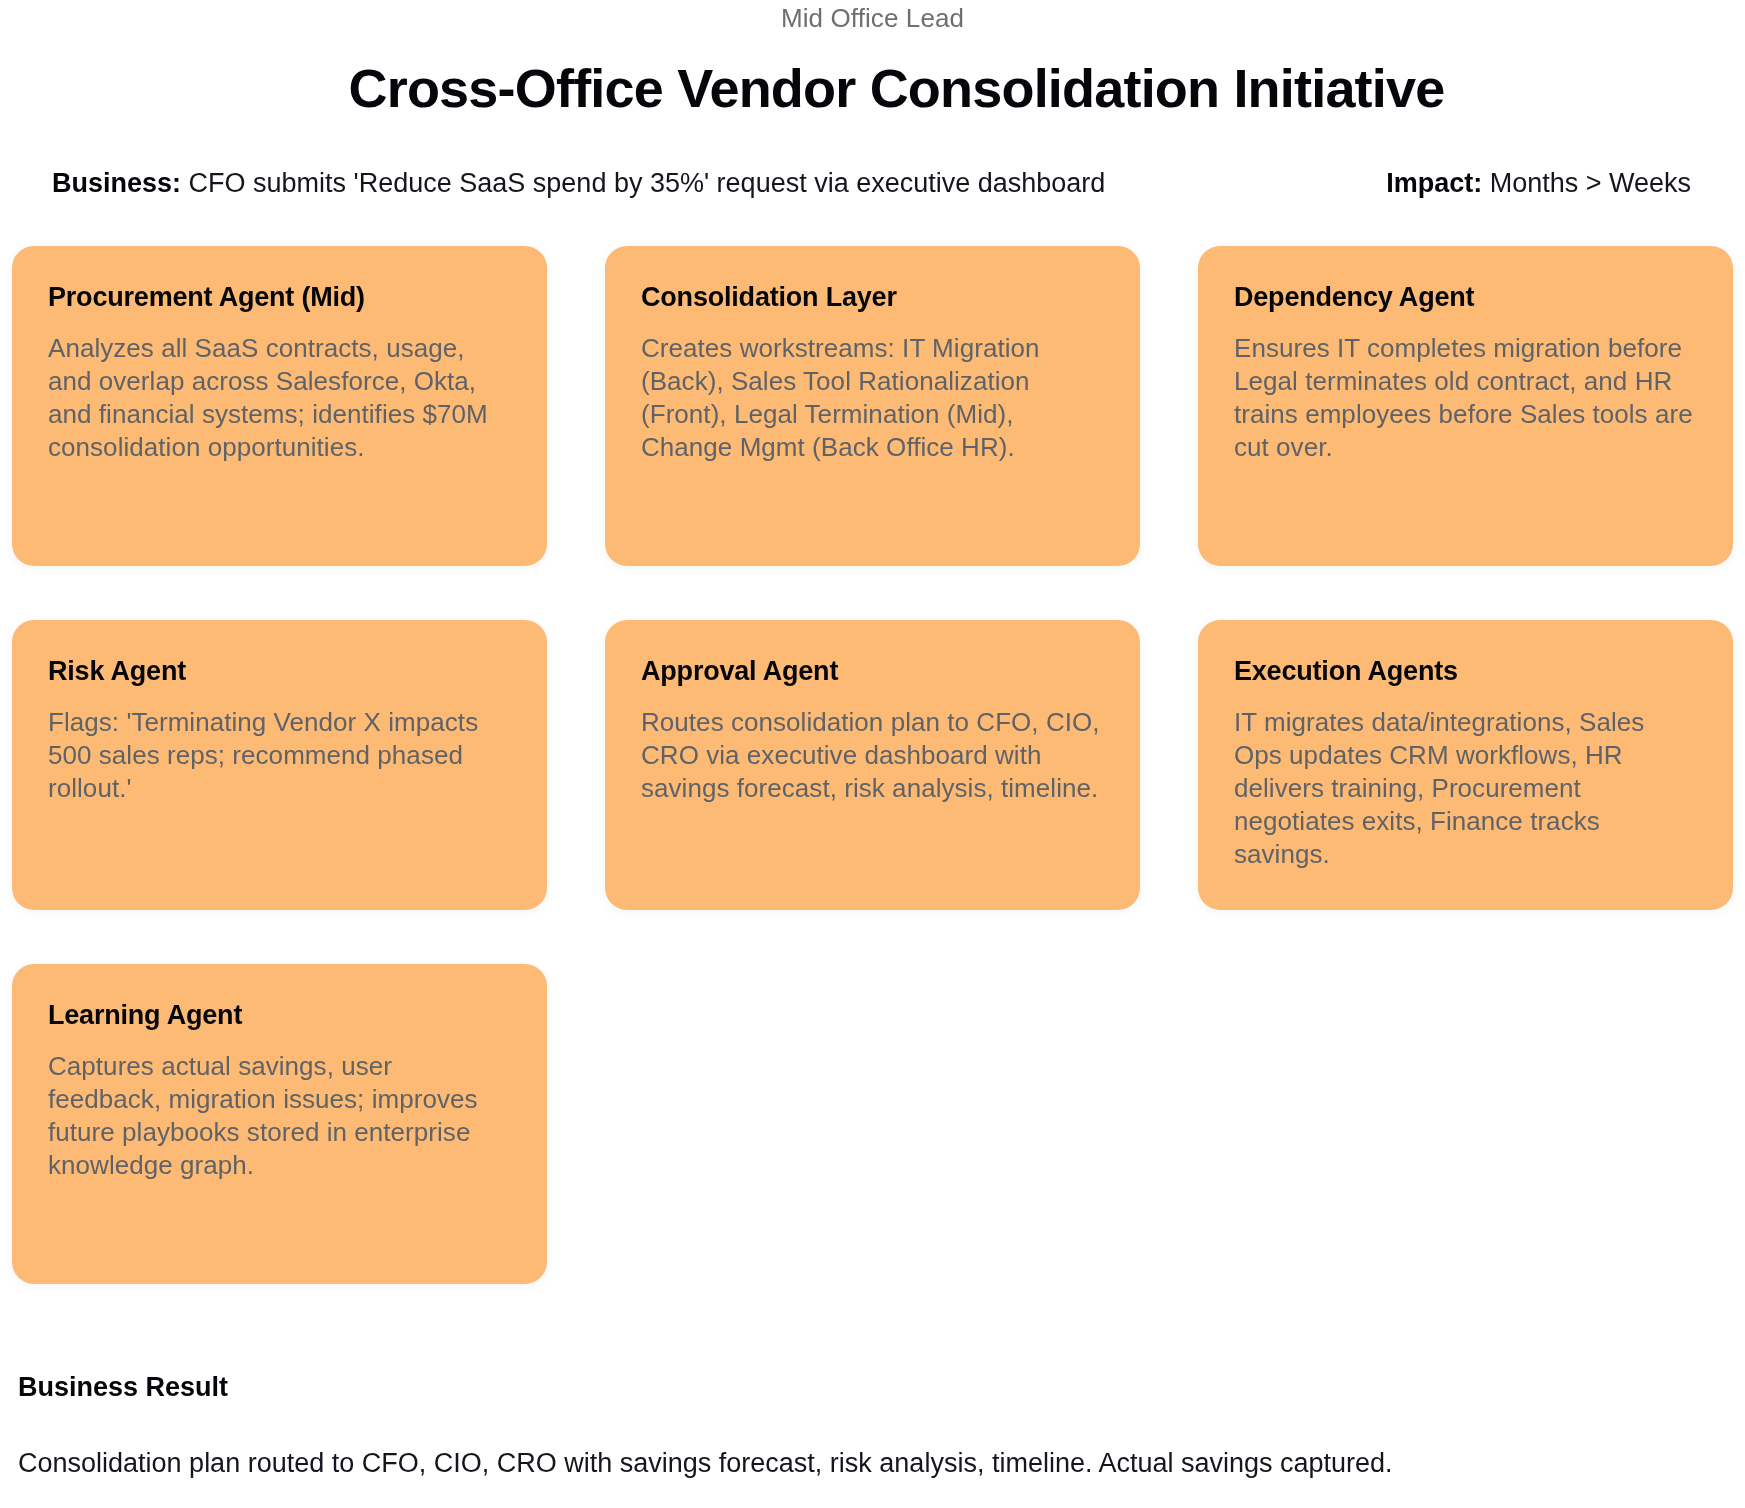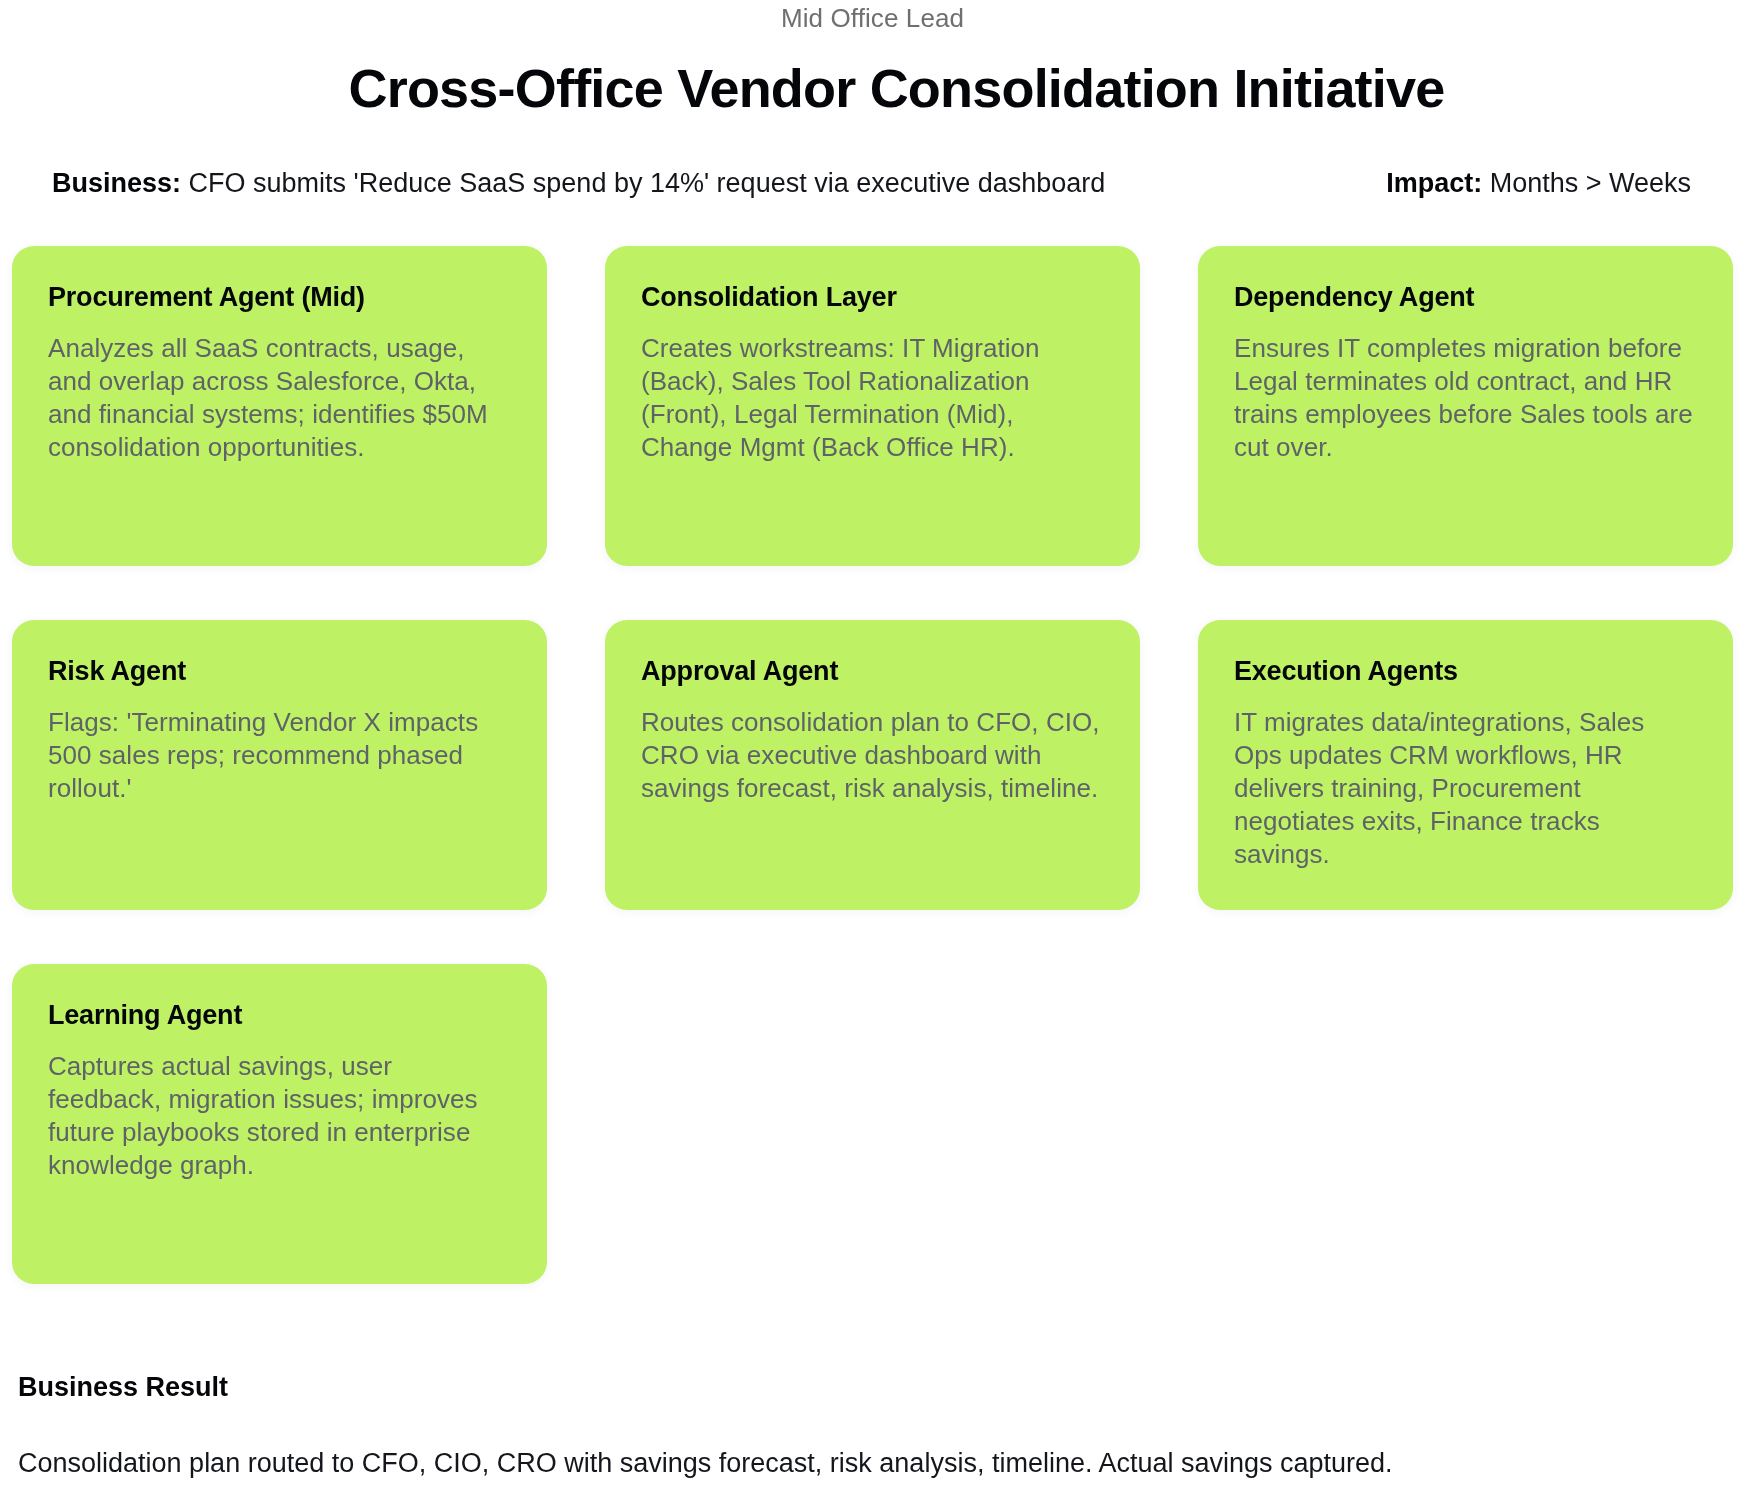--- a/index.html
+++ b/index.html
@@ -71,21 +71,21 @@
   .grid {
     display: grid;
     grid-template-columns: repeat(3, 1fr);
     column-gap: 58px;
     row-gap: 54px;
     padding: 0 12px 0 12px;
     margin-top: 44px;
   }
 
   .card {
-    background: #bef264;
+    background: #fdba74;
     border-radius: 22px;
     padding: 34px 36px 34px 36px;
     min-height: 320px;
     box-shadow: 0 2px 10px rgba(60, 60, 110, 0.055);
   }
 
   .card.short { min-height: 290px; }
 
   .card-title {
     font-size: 27px;
@@ -132,32 +132,32 @@
 <body>
 
 <div class="page">
 
   <div class="eyebrow">Mid Office Lead</div>
 
   <h1 class="main-title">Cross-Office Vendor Consolidation Initiative</h1>
 
   <div class="meta-row">
     <div class="meta-block left">
-      <span class="meta-label">Business:</span><span class="meta-text"> CFO submits 'Reduce SaaS spend by 14%' request via executive dashboard</span>
+      <span class="meta-label">Business:</span><span class="meta-text"> CFO submits 'Reduce SaaS spend by 35%' request via executive dashboard</span>
     </div>
     <div class="meta-block right">
       <span class="meta-label">Impact:</span><span class="meta-text"> Months &gt; Weeks</span>
     </div>
   </div>
 
   <div class="grid">
 
     <div class="card">
       <div class="card-title">Procurement Agent (Mid)</div>
-      <div class="card-body">Analyzes all SaaS contracts, usage, and overlap across Salesforce, Okta, and financial systems; identifies $50M consolidation opportunities.</div>
+      <div class="card-body">Analyzes all SaaS contracts, usage, and overlap across Salesforce, Okta, and financial systems; identifies $70M consolidation opportunities.</div>
     </div>
 
     <div class="card">
       <div class="card-title">Consolidation Layer</div>
       <div class="card-body">Creates workstreams: IT Migration (Back), Sales Tool Rationalization (Front), Legal Termination (Mid), Change Mgmt (Back Office HR).</div>
     </div>
 
     <div class="card">
       <div class="card-title">Dependency Agent</div>
       <div class="card-body">Ensures IT completes migration before Legal terminates old contract, and HR trains employees before Sales tools are cut over.</div>

